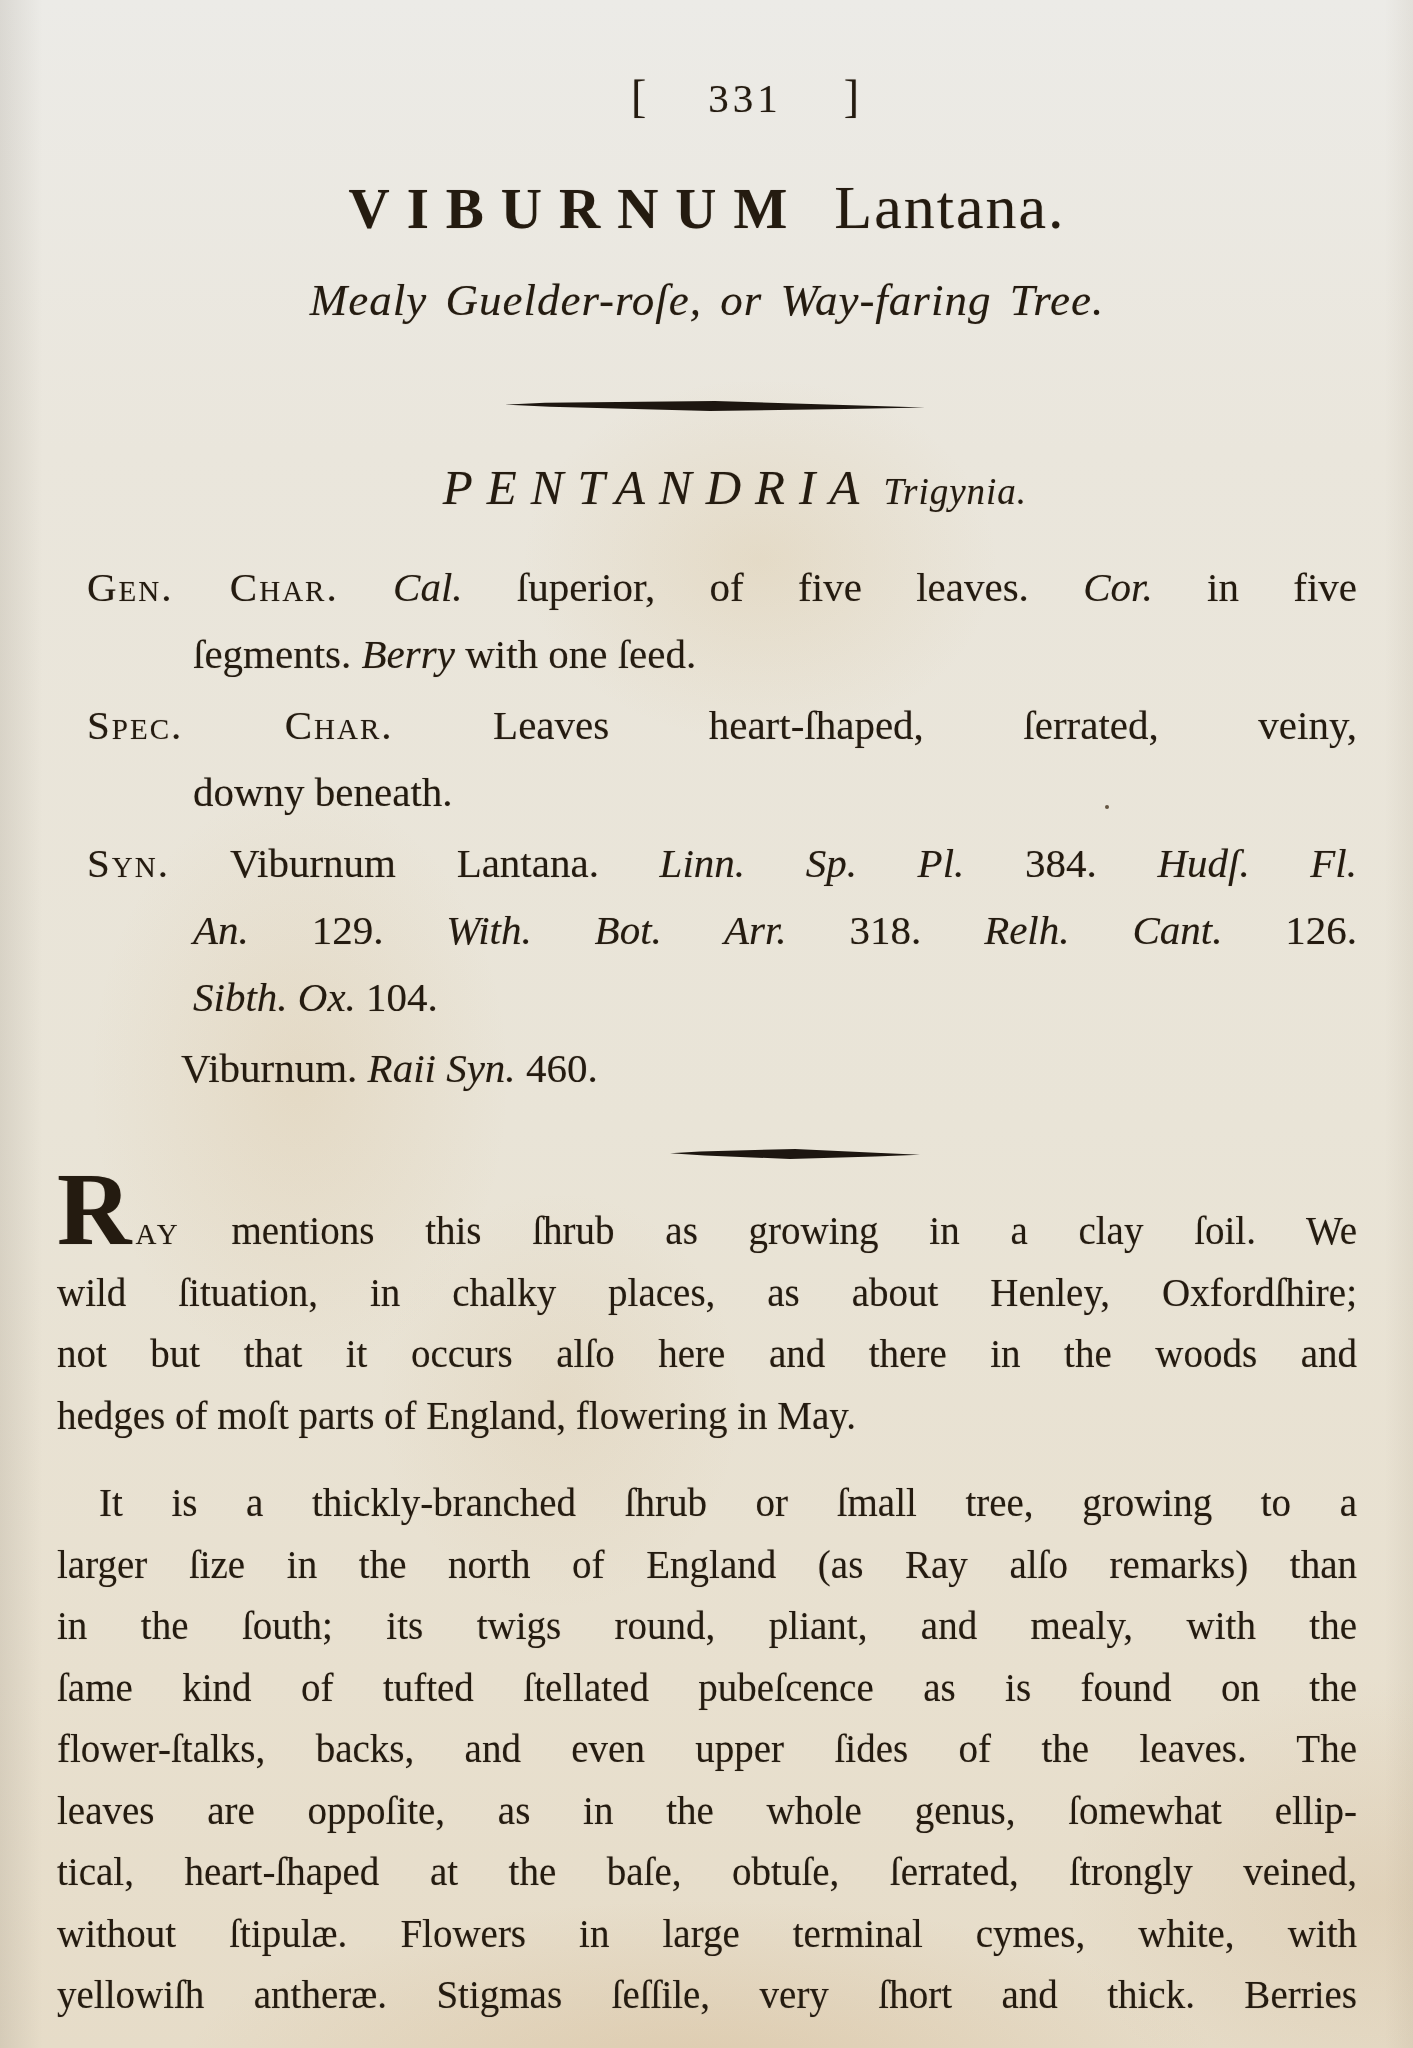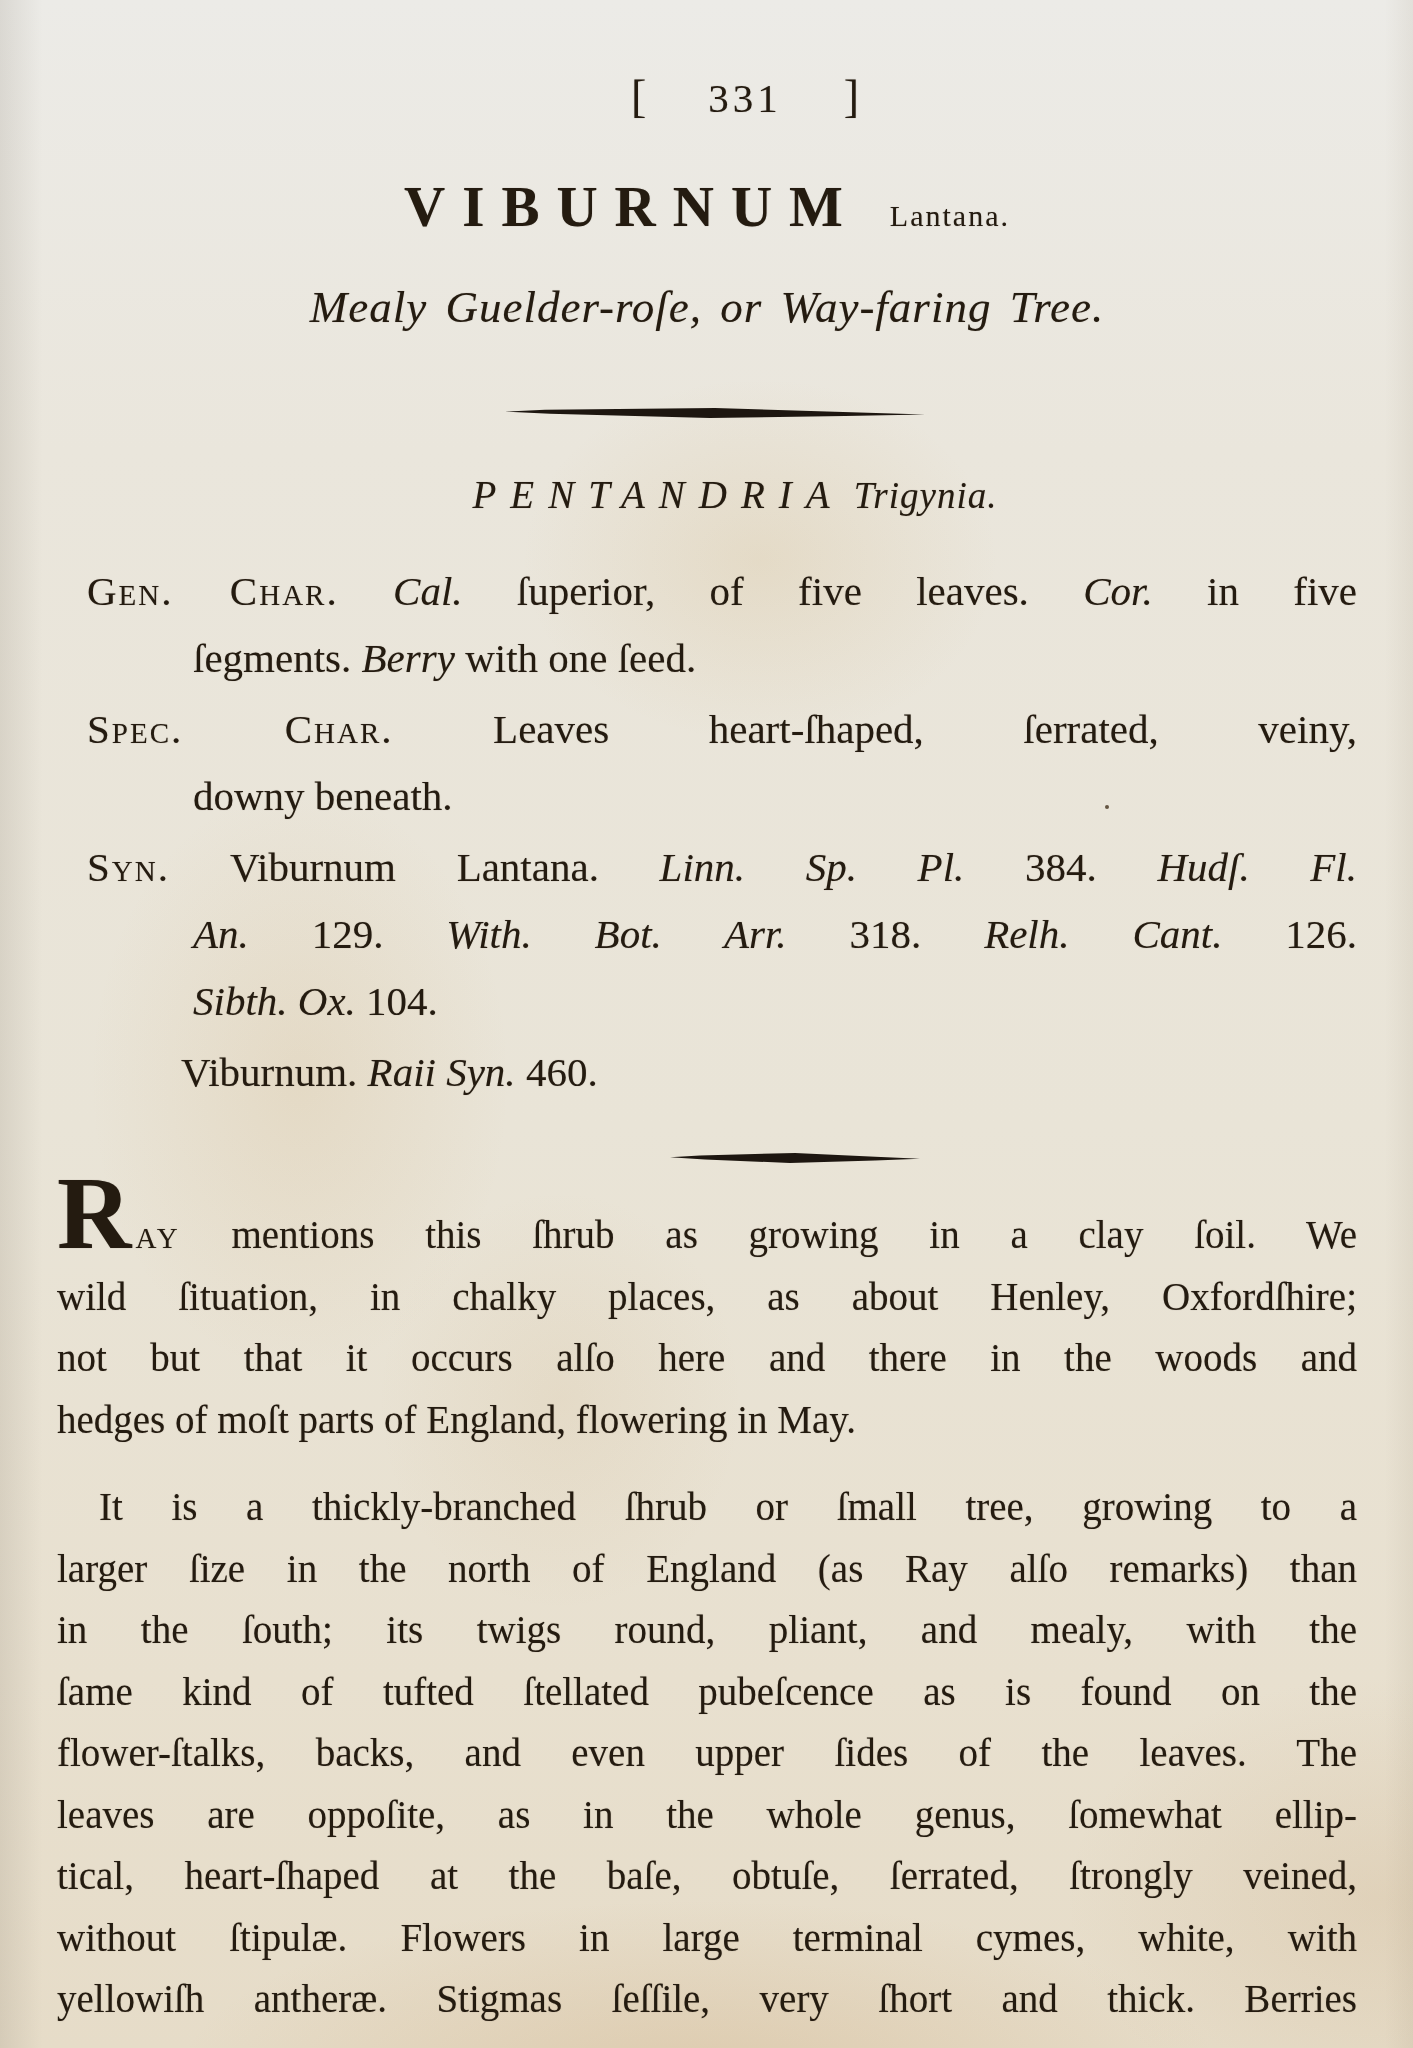--- a/index.html
+++ b/index.html
@@ -21,30 +21,30 @@
     box-shadow: 330px -900px 0 -1px #5a4526, -640px -240px 0 -2px #6b5836, 180px 420px 0 -2px #6b5836, -420px 760px 0 -2px #7a6034;}
   .col{position:relative;margin-left:57px;width:1300px;text-shadow:0 0 1px rgba(40,26,12,.35);}
   .center{text-align:center;}
 
   .folio{padding-top:69px;font-size:41px;line-height:56px;transform:translateX(38px);}
   .folio .br{font-size:46px;}
   .folio .num{margin:0 62px;letter-spacing:4px;}
 
   .title{margin-top:50px;font-size:57px;line-height:62px;white-space:nowrap;}
   .title .genus{letter-spacing:17px;font-weight:600;}
-  .title .species{font-size:30px;margin-left:30px;letter-spacing:2px;text-align:center;}
+  .title .species{font-size:62px;margin-left:30px;letter-spacing:2px;text-align:center;}
 
   .subtitle{margin-top:32px;font-size:45px;line-height:56px;font-style:italic;letter-spacing:1px;word-spacing:6px;}
 
   .rule-wrap{line-height:0;}
   .rule1{margin-top:70px;text-align:center;transform:translateX(8px) rotate(.4deg);}
   .rule2{margin-top:44px;text-align:center;transform:translateX(88px) rotate(.3deg);}
 
   .classline{margin-top:48px;font-size:37px;line-height:52px;font-style:italic;transform:translateX(28px);white-space:nowrap;}
-  .classline .class{letter-spacing:14px;font-size:39px;}
+  .classline .class{letter-spacing:14px;font-size:49px;}
   .classline .it{letter-spacing:1px;}
 
   .chars{margin-top:36px;font-size:41px;}
   .chars .block{margin-bottom:4px;}
   .chars .line{height:67px;line-height:67px;margin-left:30px;}
   .hang{padding-left:106px;}
   .hang2{padding-left:94px;}
 
   .para{font-size:39px;}
   .para1{margin-top:38px;}

